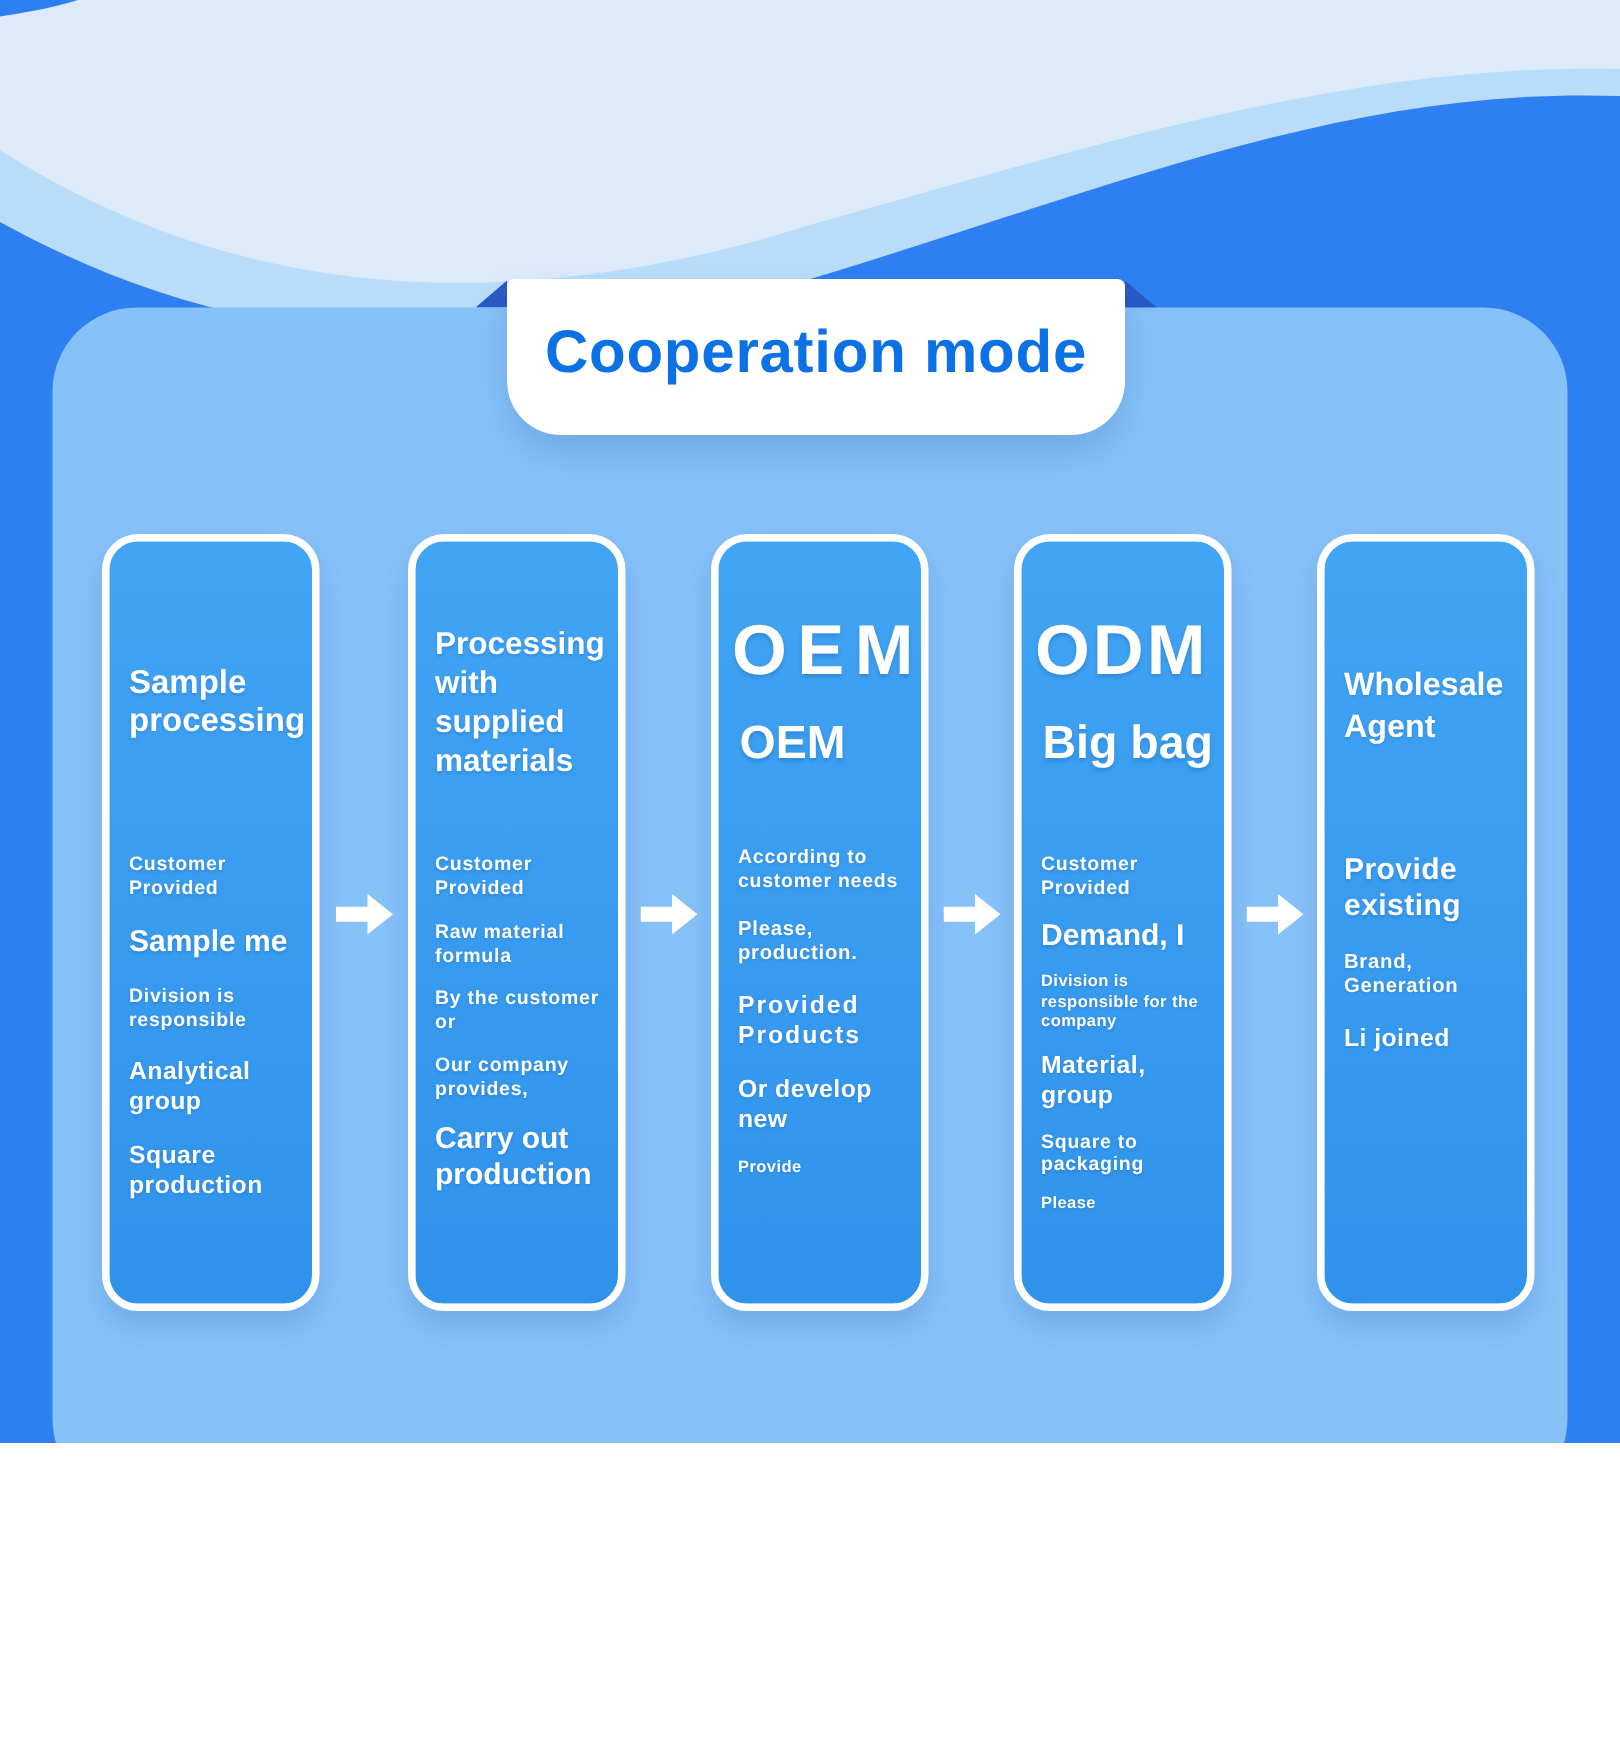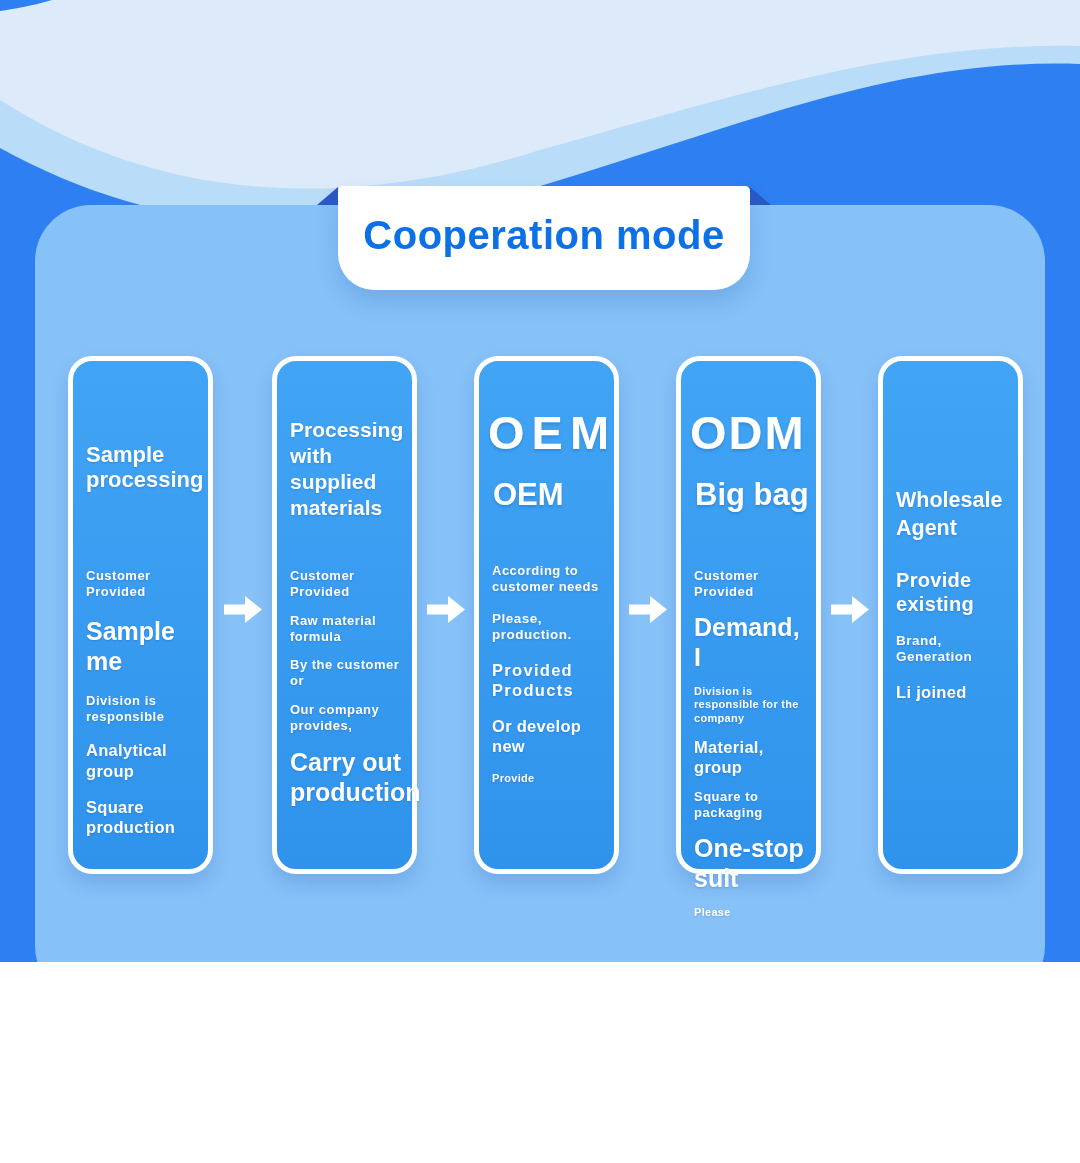--- a/index.html
+++ b/index.html
@@ -45,21 +45,21 @@
   }
   .c1 { left:68px; }  .c2 { left:272px; }  .c3 { left:474px; }
   .c4 { left:676px; } .c5 { left:878px; }
 
   .card-head {
     position:absolute; left:13px; right:5px; color:#fff; font-weight:700;
     text-shadow:0 1px 2px rgba(0,40,110,0.18);
   }
   .c1 .card-head { top:82px; font-size:22px; line-height:1.13; }
   .c2 .card-head { top:56px; font-size:21px; line-height:1.24; }
-  .c5 .card-head { top:82px; font-size:21.5px; line-height:1.28;margin-top:44px; }
+  .c5 .card-head { top:82px; font-size:21.5px; line-height:1.28; }
 
   .big-label {
     position:absolute; top:48px; left:9px; font-size:47px; font-weight:700;
     line-height:1; text-shadow:0 2px 3px rgba(0,40,110,0.2); white-space:nowrap;
   }
   .c3 .big-label { letter-spacing:7px; }
   .c4 .big-label { letter-spacing:2px; }
   .sub-label {
     position:absolute; top:118px; left:14px; font-size:31px; font-weight:700;
     line-height:1; text-shadow:0 2px 3px rgba(0,40,110,0.2); white-space:nowrap;
@@ -69,21 +69,21 @@
   .ci {
     font-weight:700; color:#fff; line-height:1.22; margin-bottom:16px;
     text-shadow:0 1px 2px rgba(0,40,110,0.18);
   }
   .t-xxs { font-size:11px;   letter-spacing:0.3px; }
   .t-xs  { font-size:13px; letter-spacing:0.5px; }
   .t-sm  { font-size:13.5px; letter-spacing:0.5px; }
   .t-sm2 { font-size:20px; letter-spacing:0.3px; }
   .t-md  { font-size:16.5px; letter-spacing:0.3px; }
   .t-md.spaced { letter-spacing:1.3px; }
-  .t-lg  { font-size:25px; }
+  .t-lg  { font-size:20px; }
   .c2 .ci { margin-bottom:13px; }
   .c4 .ci { margin-bottom:12px; }
   .c3 .card-body { top:202px; }
 
   
   .arrow { position:absolute; top:596px; width:38px; height:27px; }
   .a1 { left:224px; } .a2 { left:427px; } .a3 { left:629px; } .a4 { left:831px; }
 </style>
 </head>
 <body>
@@ -157,21 +157,20 @@
 
   <div class="card c4">
     <div class="big-label">ODM</div>
     <div class="sub-label">Big bag</div>
     <div class="card-body">
       <div class="ci t-xs">Customer Provided</div>
       <div class="ci t-lg">Demand, I</div>
       <div class="ci t-xxs">Division is responsible for the company</div>
       <div class="ci t-md">Material, group</div>
       <div class="ci t-xs">Square to packaging</div>
-      <div class="ci t-lg">One-stop suit</div>
       <div class="ci t-xxs">Please</div>
     </div>
   </div>
 
   <svg class="arrow a4" viewBox="0 0 38 27" aria-hidden="true">
     <polygon points="0,8.5 21,8.5 21,0 38,13.5 21,27 21,18.5 0,18.5" fill="#ffffff"></polygon>
   </svg>
 
   <div class="card c5">
     <div class="card-head">Wholesale Agent</div>

